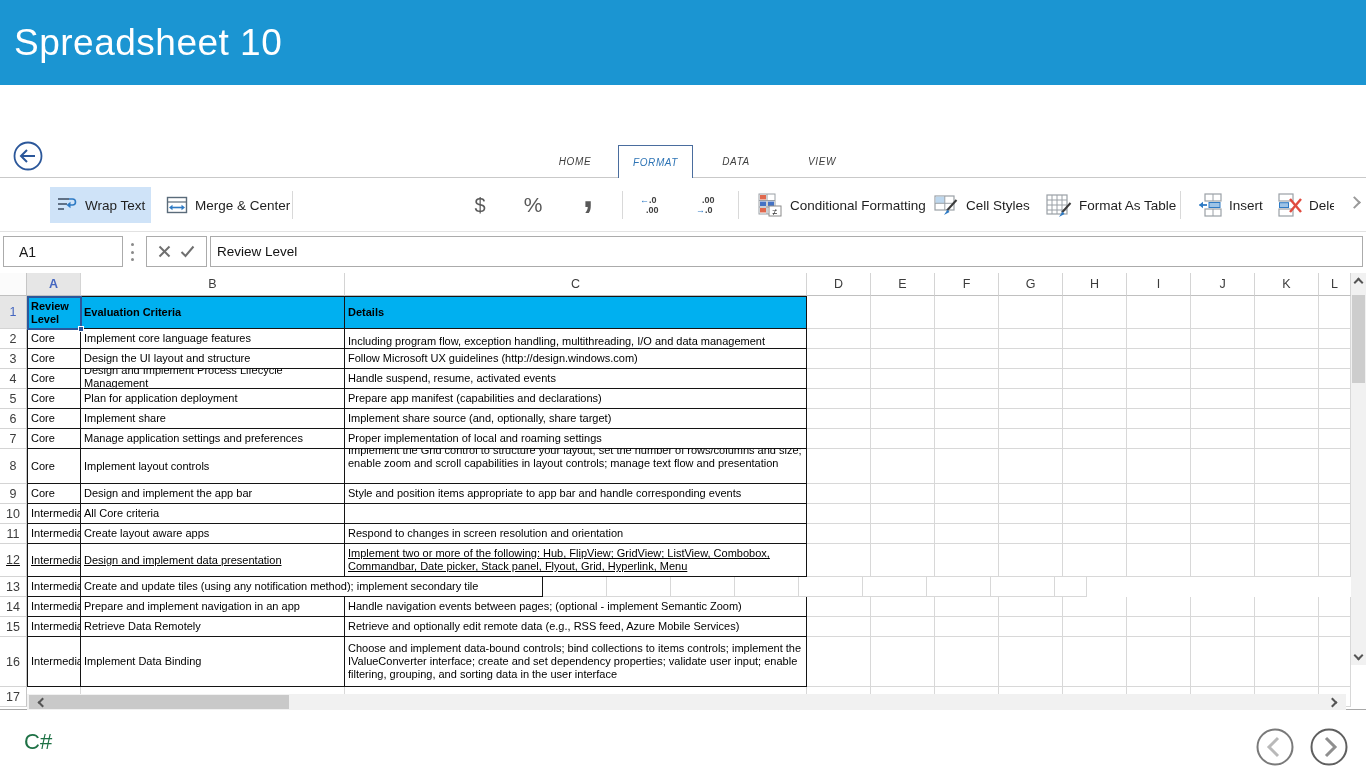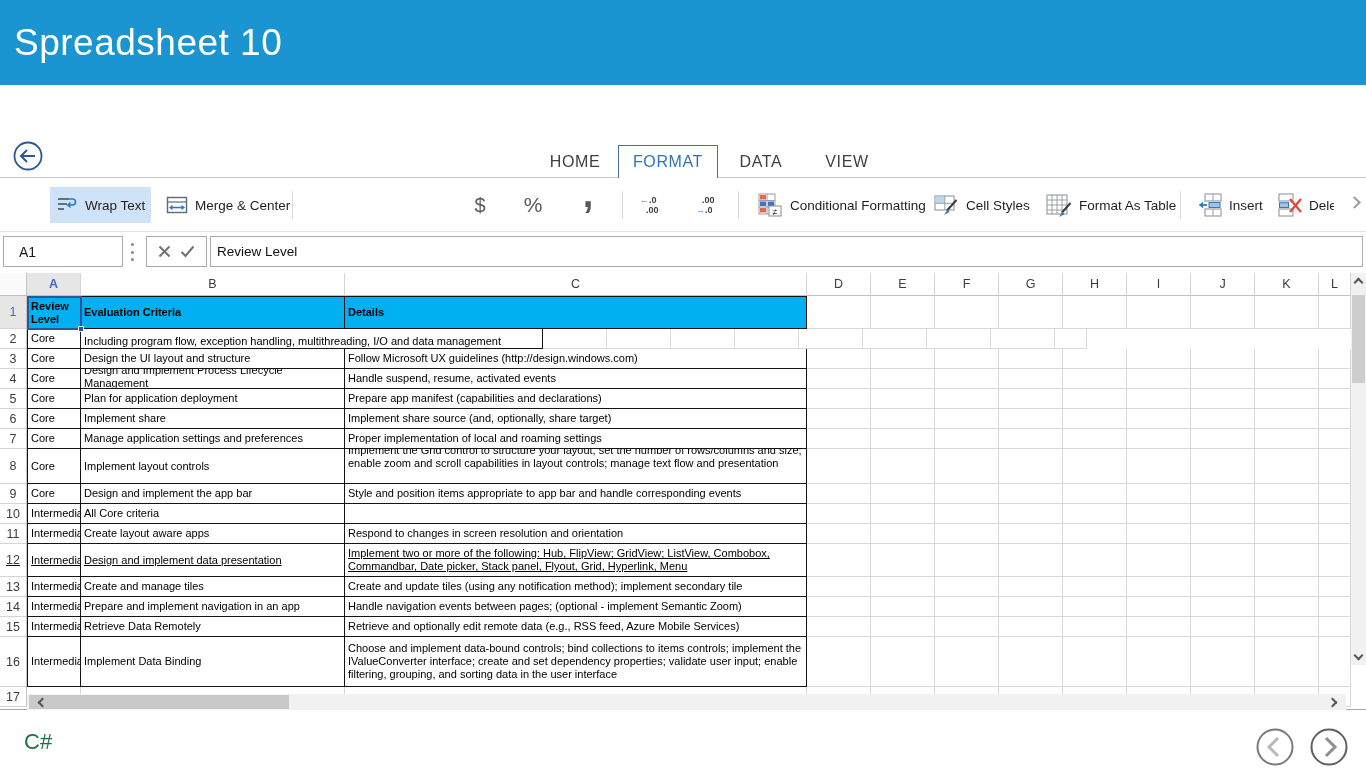--- a/index.html
+++ b/index.html
@@ -10,21 +10,21 @@
   
   #appbar { position:absolute; left:0; top:0; width:1366px; height:85px; background:#1b95d2; }
   #appbar h1 { position:absolute; left:14px; top:22px; color:#fff; font-size:37px; font-weight:400; letter-spacing:0.5px; }
 
   
   #back-btn { position:absolute; left:12px; top:140px; width:32px; height:32px; cursor:pointer; }
 
   
   #tabbar { position:absolute; left:532px; top:145px; height:33px; display:flex; z-index:3; }
   .tab { height:33px; min-width:86px; display:flex; align-items:center; justify-content:center;
-         font-size:16px; letter-spacing:0.6px; color:#3f3f3f; cursor:pointer; padding:0 14px; }
+         font-size:10px; letter-spacing:0.6px; color:#3f3f3f; cursor:pointer; padding:0 14px;font-style:italic; }
   .tab.active { color:#2e74b5; background:#fff; border:1px solid #4a6d9e; border-bottom:none; min-width:74px; }
   #tabrule { position:absolute; left:0; top:177px; width:1366px; height:1px; background:#c9c9c9; z-index:1; }
 
   
   #toolbar { position:absolute; left:0; top:179px; width:1366px; height:52px; background:#fff; }
   #toolbar-border { position:absolute; left:0; top:231px; width:1366px; height:1px; background:#e2e2e2; }
   .tbtn { position:absolute; top:8px; height:36px; display:flex; align-items:center; gap:7px;
           font-size:13.5px; color:#1f1f1f; cursor:pointer; padding:0 6px; white-space:nowrap; }
   .tbtn.hl { background:#cfe3f8; }
   .vdiv { position:absolute; top:12px; width:1px; height:28px; background:#d9d9d9; }
@@ -310,20 +310,23 @@
         <div class="cell g" style="width: 64px; height: 33px;"></div>
         <div class="cell g" style="width: 64px; height: 33px;"></div>
         <div class="cell g" style="width: 64px; height: 33px;"></div>
         <div class="cell g" style="width: 32px; height: 33px;"></div>
       </div>
       <div class="srow" style="height: 20px;">
         <div class="row-h" style="height: 20px;">2</div>
         <div class="cell t first" style="width: 54px; height: 20px;">
           <div class="nowrap">Core</div>
         </div>
+        <div class="cell t" style="width: 264px; height: 20px;">
+          <div>Implement core language features</div>
+        </div>
         <div class="cell t" style="width: 462px; height: 20px; align-items: flex-end;">
           <div>Including program flow, exception handling, multithreading, I/O and data management</div>
         </div>
         <div class="cell g" style="width: 64px; height: 20px;"></div>
         <div class="cell g" style="width: 64px; height: 20px;"></div>
         <div class="cell g" style="width: 64px; height: 20px;"></div>
         <div class="cell g" style="width: 64px; height: 20px;"></div>
         <div class="cell g" style="width: 64px; height: 20px;"></div>
         <div class="cell g" style="width: 64px; height: 20px;"></div>
         <div class="cell g" style="width: 64px; height: 20px;"></div>
@@ -537,23 +540,20 @@
         <div class="cell g" style="width: 64px; height: 33px;"></div>
         <div class="cell g" style="width: 64px; height: 33px;"></div>
         <div class="cell g" style="width: 64px; height: 33px;"></div>
         <div class="cell g" style="width: 64px; height: 33px;"></div>
         <div class="cell g" style="width: 32px; height: 33px;"></div>
       </div>
       <div class="srow" style="height: 20px;">
         <div class="row-h" style="height: 20px;">13</div>
         <div class="cell t first" style="width: 54px; height: 20px;">
           <div class="nowrap">Intermediate</div>
-        </div>
-        <div class="cell t" style="width: 264px; height: 20px;">
-          <div>Create and manage tiles</div>
         </div>
         <div class="cell t" style="width: 462px; height: 20px;">
           <div>Create and update tiles (using any notification method); implement secondary tile</div>
         </div>
         <div class="cell g" style="width: 64px; height: 20px;"></div>
         <div class="cell g" style="width: 64px; height: 20px;"></div>
         <div class="cell g" style="width: 64px; height: 20px;"></div>
         <div class="cell g" style="width: 64px; height: 20px;"></div>
         <div class="cell g" style="width: 64px; height: 20px;"></div>
         <div class="cell g" style="width: 64px; height: 20px;"></div>

